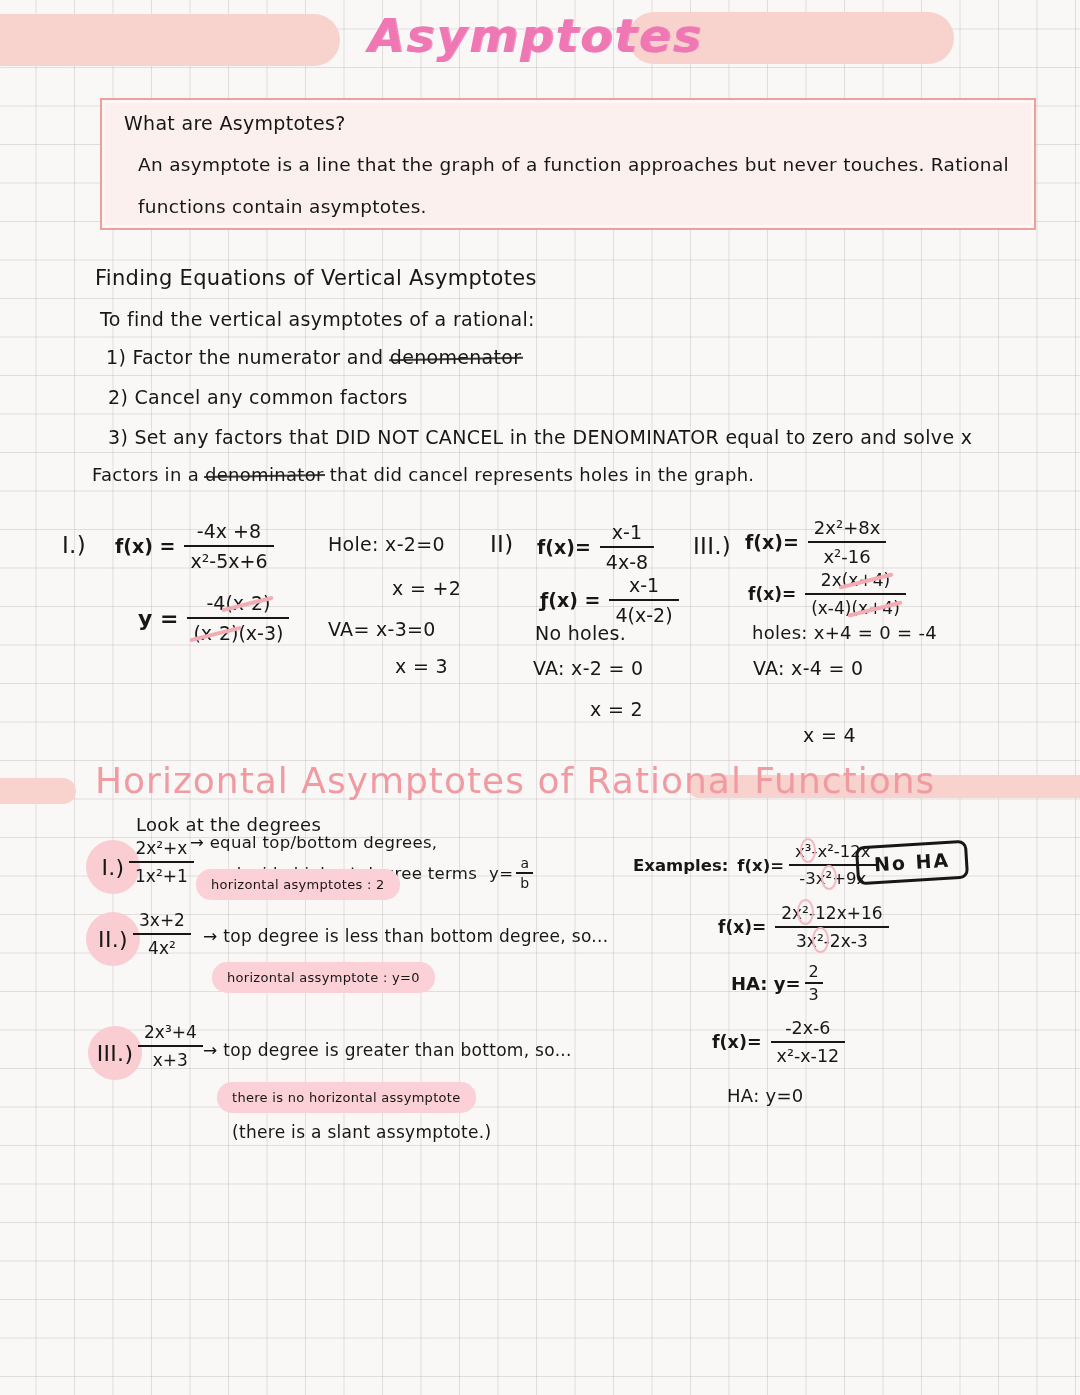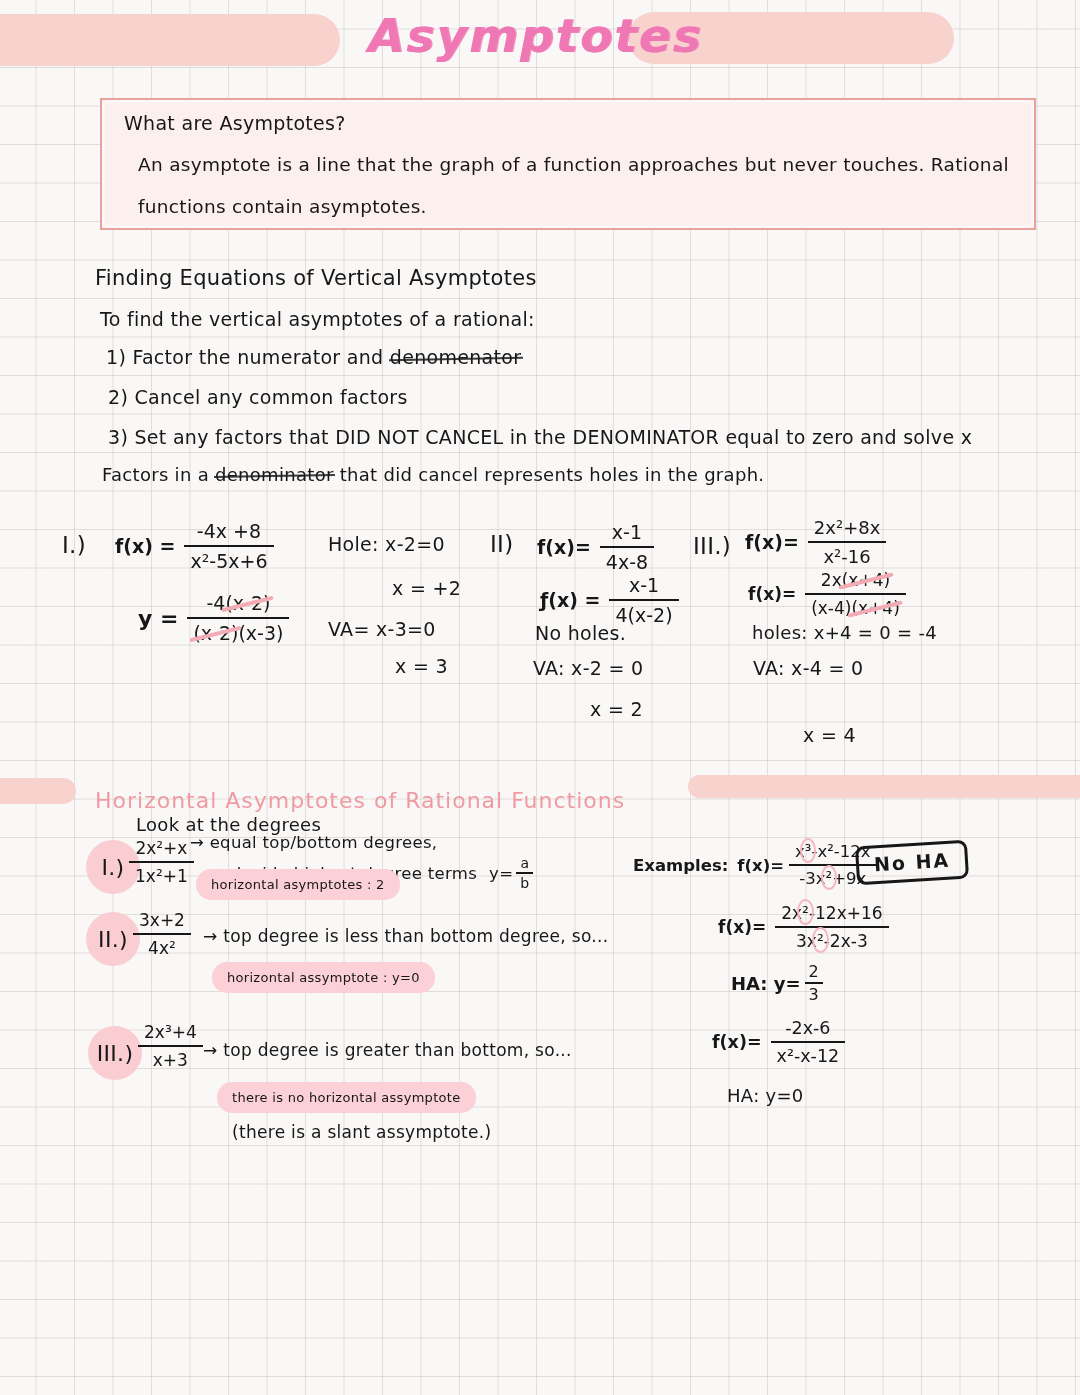--- a/index.html
+++ b/index.html
@@ -30,21 +30,21 @@
     border:2px solid #e8a29b; background:#fcf0ee;
     box-shadow: inset 0 0 0 3px #fdf6f5;
   }
   .def-box .q { position:absolute; left:22px; top:12px; font-size:19px; }
   .def-box .l1 { position:absolute; left:36px; top:54px; font-size:18.5px; }
   .def-box .l2 { position:absolute; left:36px; top:96px; font-size:18.5px; }
 
   .sec-head { position:absolute; left:95px; top:266px; font-size:21px; }
   .intro { position:absolute; left:100px; top:308px; font-size:19px; }
   .step { position:absolute; font-size:19px; }
-  .note-line { position:absolute; left:102px; top:464px; font-size:18px; }
+  .note-line { position:absolute; left:92px; top:464px; font-size:18px; }
 
   .struck { position:relative; display:inline-block; }
   .struck::after { content:""; position:absolute; left:-1px; right:-1px; top:54%; height:2px;
     background:#1c1c1c; transform:rotate(-1deg); opacity:.85; }
 
   
   .frac { display:inline-block; text-align:center; vertical-align:middle; }
   .frac .fnum { display:block; border-bottom:2.5px solid #171717; padding:0 6px 3px; }
   .frac .fden { display:block; padding:3px 6px 0; }
   .frac.small .fnum { border-bottom-width:2px; padding:0 4px 1px; }
@@ -53,21 +53,21 @@
   .eq { position:absolute; display:flex; align-items:center; font-size:19px; }
   .eq .lhs { margin-right:9px; white-space:nowrap;font-weight:bold; }
   .mathline { position:absolute; font-size:19px; white-space:nowrap; }
   .exlabel { position:absolute; font-size:23px; }
 
   .cancel { position:relative; display:inline-block; }
   .cancel::after { content:""; position:absolute; left:-4px; right:-4px; top:46%; height:3.5px;
     background:#f3abb4; border-radius:3px; transform:rotate(-14deg); }
 
   
-  .h-head { position:absolute; left:95px; top:788px; font-size:22px; color:#f09aa2; letter-spacing:1px; }
+  .h-head { position:absolute; left:95px; top:760px; font-size:36px; color:#f09aa2; letter-spacing:1px; }
   .hbar { position:absolute; background:#f8d2cc; border-radius:14px; }
   .case-badge { position:absolute; width:54px; height:54px; border-radius:50%; background:#f9cdd1;
     display:flex; align-items:center; justify-content:center; font-size:22px; color:#171717; }
   .case-frac { position:absolute; font-size:17px; }
   .case-note { position:absolute; font-size:16.5px; white-space:nowrap; }
   .pill { position:absolute; background:#fbd0d6; border-radius:15px; padding:8px 15px;
     font-size:13px; white-space:nowrap; }
 
   .ring { position:relative; display:inline-block; }
   .ring::after { content:""; position:absolute; left:-5px; right:-5px; top:-4px; bottom:-2px;

